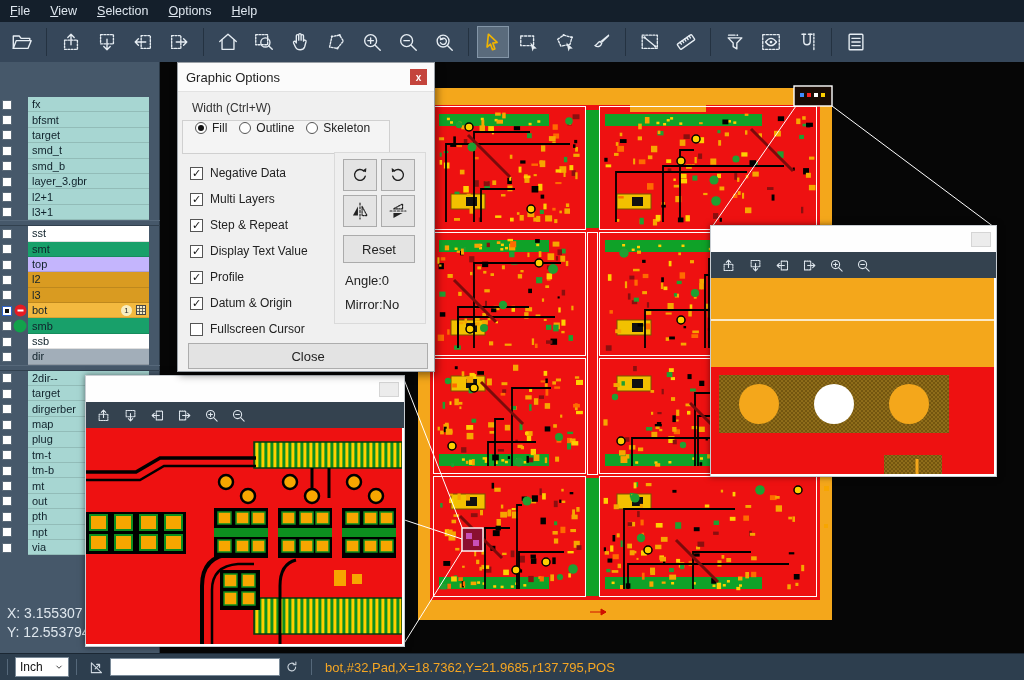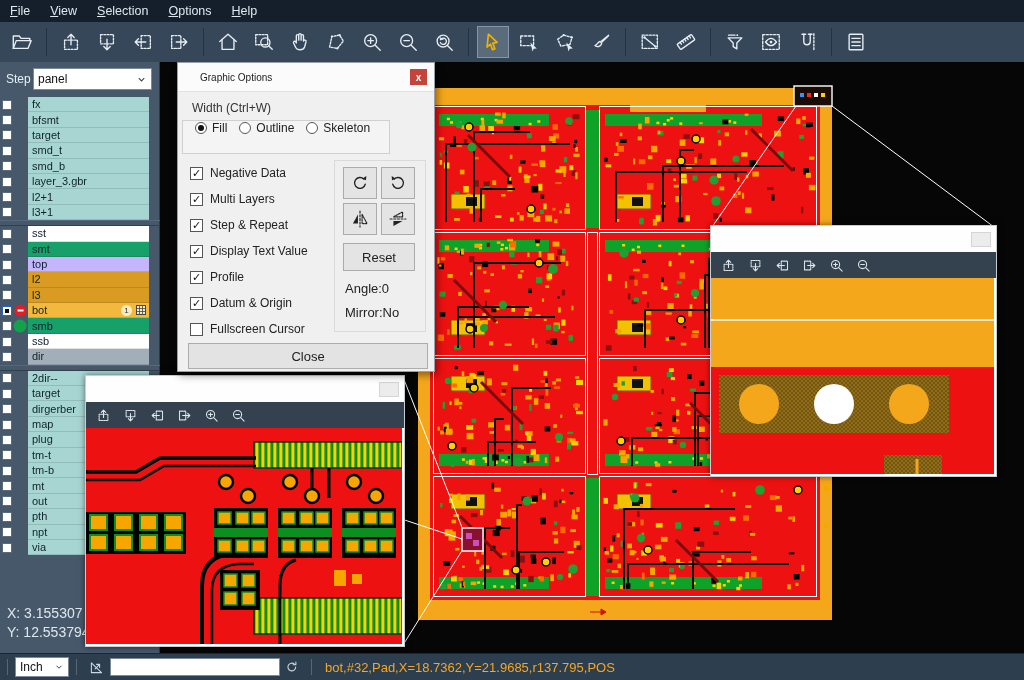--- a/index.html
+++ b/index.html
@@ -51,36 +51,36 @@
   #popup-left{left:85px;top:375px;width:318px;height:270px;z-index:9;}
   .ptitle{height:26px;background:#fefefe;position:relative;}
   .win-btn{position:absolute;right:5px;top:6px;width:18px;height:13px;background:#ececec;border:1px solid #d5d5d5;}
   .ptoolbar{height:26px;background:#34424f;display:flex;align-items:center;gap:12px;padding-left:10px;}
   .ptoolbar .pbtn{display:flex;color:#dfe7ee;}
   .pcontent{display:block;}
   
   #dialog{position:absolute;left:177px;top:62px;width:258px;height:310px;background:#f0f0f0;
           border:1px solid #9aa0a6;box-sizing:border-box;z-index:12;box-shadow:2px 3px 8px rgba(0,0,0,.45);}
   #dlg-title{height:28px;background:#fbfbfb;border-bottom:1px solid #e2e2e2;display:flex;align-items:center;}
-  #dlg-title span{font-size:10px;color:#222;margin-left:22px;}
+  #dlg-title span{font-size:13px;color:#222;margin-left:8px;}
   #dlg-close{position:absolute;right:7px;top:6px;width:17px;height:16px;background:#c4443c;color:#fff;
              font-size:10px;font-weight:bold;display:flex;align-items:center;justify-content:center;}
   #dlg-width-label{position:absolute;left:14px;top:38px;font-size:12px;color:#333;}
   #dlg-radio-box{position:absolute;left:4px;top:57px;width:208px;height:34px;background:#f4f4f4;
                  border:1px solid #d0d0d0;box-sizing:border-box;display:flex;align-items:flex-start;}
   .radio-item{display:flex;align-items:center;font-size:12px;color:#222;margin-left:12px;}
   .radio{width:12px;height:12px;border-radius:50%;border:1px solid #555;background:#fff;margin-right:5px;
          box-sizing:border-box;position:relative;}
   .radio.sel::after{content:"";position:absolute;left:2px;top:2px;width:6px;height:6px;border-radius:50%;background:#111;}
   #dlg-checklist{position:absolute;left:12px;top:97px;width:140px;}
   .cb-row{display:flex;align-items:center;height:26px;font-size:12px;color:#222;}
   .cb{width:13px;height:13px;background:#fff;border:1px solid #555;box-sizing:border-box;margin-right:7px;
       font-family:"DejaVu Sans",sans-serif;font-size:11px;line-height:11px;color:#111;
       display:flex;align-items:center;justify-content:center;}
-  #dlg-right-panel{position:absolute;left:156px;top:97px;width:92px;height:172px;background:#efefef;
+  #dlg-right-panel{position:absolute;left:156px;top:89px;width:92px;height:172px;background:#efefef;
                    border:1px solid #dadada;box-sizing:border-box;}
   .dlg-ibtn{position:absolute;width:32px;height:30px;background:#e4e4e4;border:1px solid #ababab;
             display:flex;align-items:center;justify-content:center;color:#222;}
   #btn-rot-cw{left:8px;top:6px;} #btn-rot-ccw{left:46px;top:6px;}
   #btn-flip-h{left:8px;top:42px;} #btn-flip-v{left:46px;top:42px;}
   #btn-reset{position:absolute;left:8px;top:82px;width:70px;height:26px;background:#e4e4e4;
              border:1px solid #ababab;font-size:13px;color:#222;display:flex;align-items:center;justify-content:center;}
   #dlg-angle{position:absolute;left:10px;top:120px;font-size:13px;color:#222;}
   #dlg-mirror{position:absolute;left:10px;top:144px;font-size:13px;color:#222;}
   #dlg-close-btn{position:absolute;left:10px;top:280px;width:238px;height:24px;background:#e3e3e3;
@@ -300,29 +300,20 @@
         <svg width="22" height="22" viewBox="0 0 24 24">
           <g fill="none" stroke="currentColor" stroke-width="1.5" stroke-linecap="round" stroke-linejoin="round">
             <rect x="4.5" y="3.5" width="15" height="17" rx="1"></rect>
             <path d="M7.5 8 h9 M7.5 12 h9 M7.5 16 h9"></path>
           </g>
         </svg>
       </div>
     </div>
 
   <div id="sidebar">
-    <div id="step-row">
-      <span id="step-label">Step</span>
-      <div id="step-select">
-        <span>panel</span>
-        <svg width="11" height="11" viewBox="0 0 24 24">
-            <path d="M6 9 l6 6 6-6" fill="none" stroke="#444" stroke-width="2.4"></path>
-          </svg>
-      </div>
-    </div>
     <div id="layer-list">
         <div class="lrow">
           <span class="lcheck"></span>
           <span class="lind"></span>
           <div class="llabel bg-teal">
             <span>fx</span>
           </div>
         </div>
         <div class="lrow">
           <span class="lcheck"></span>

